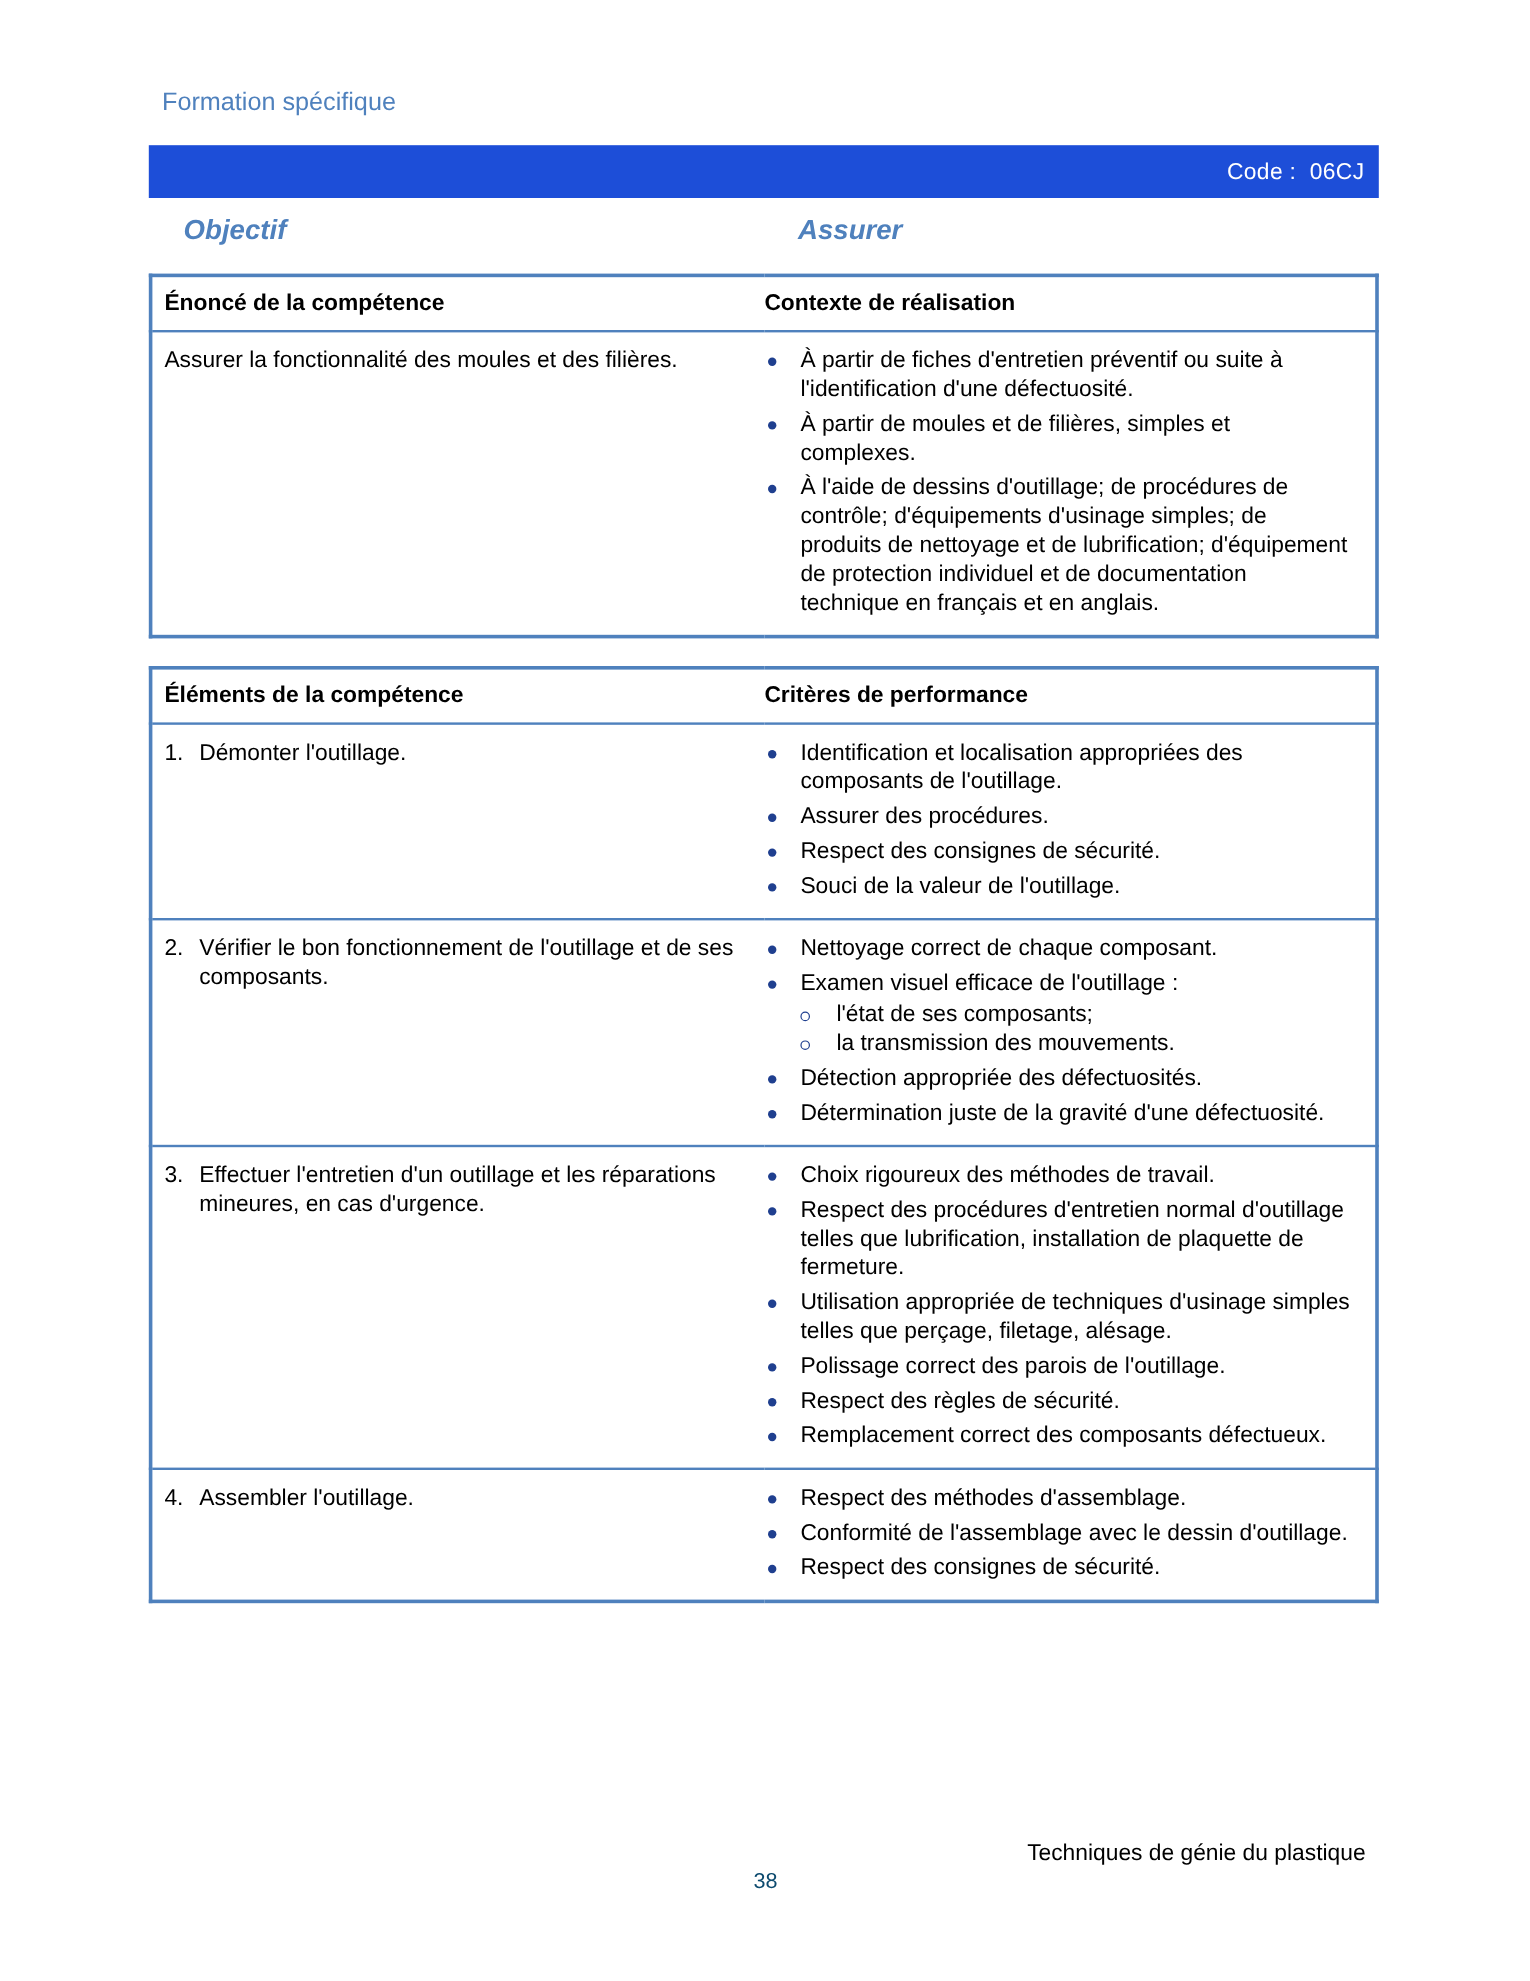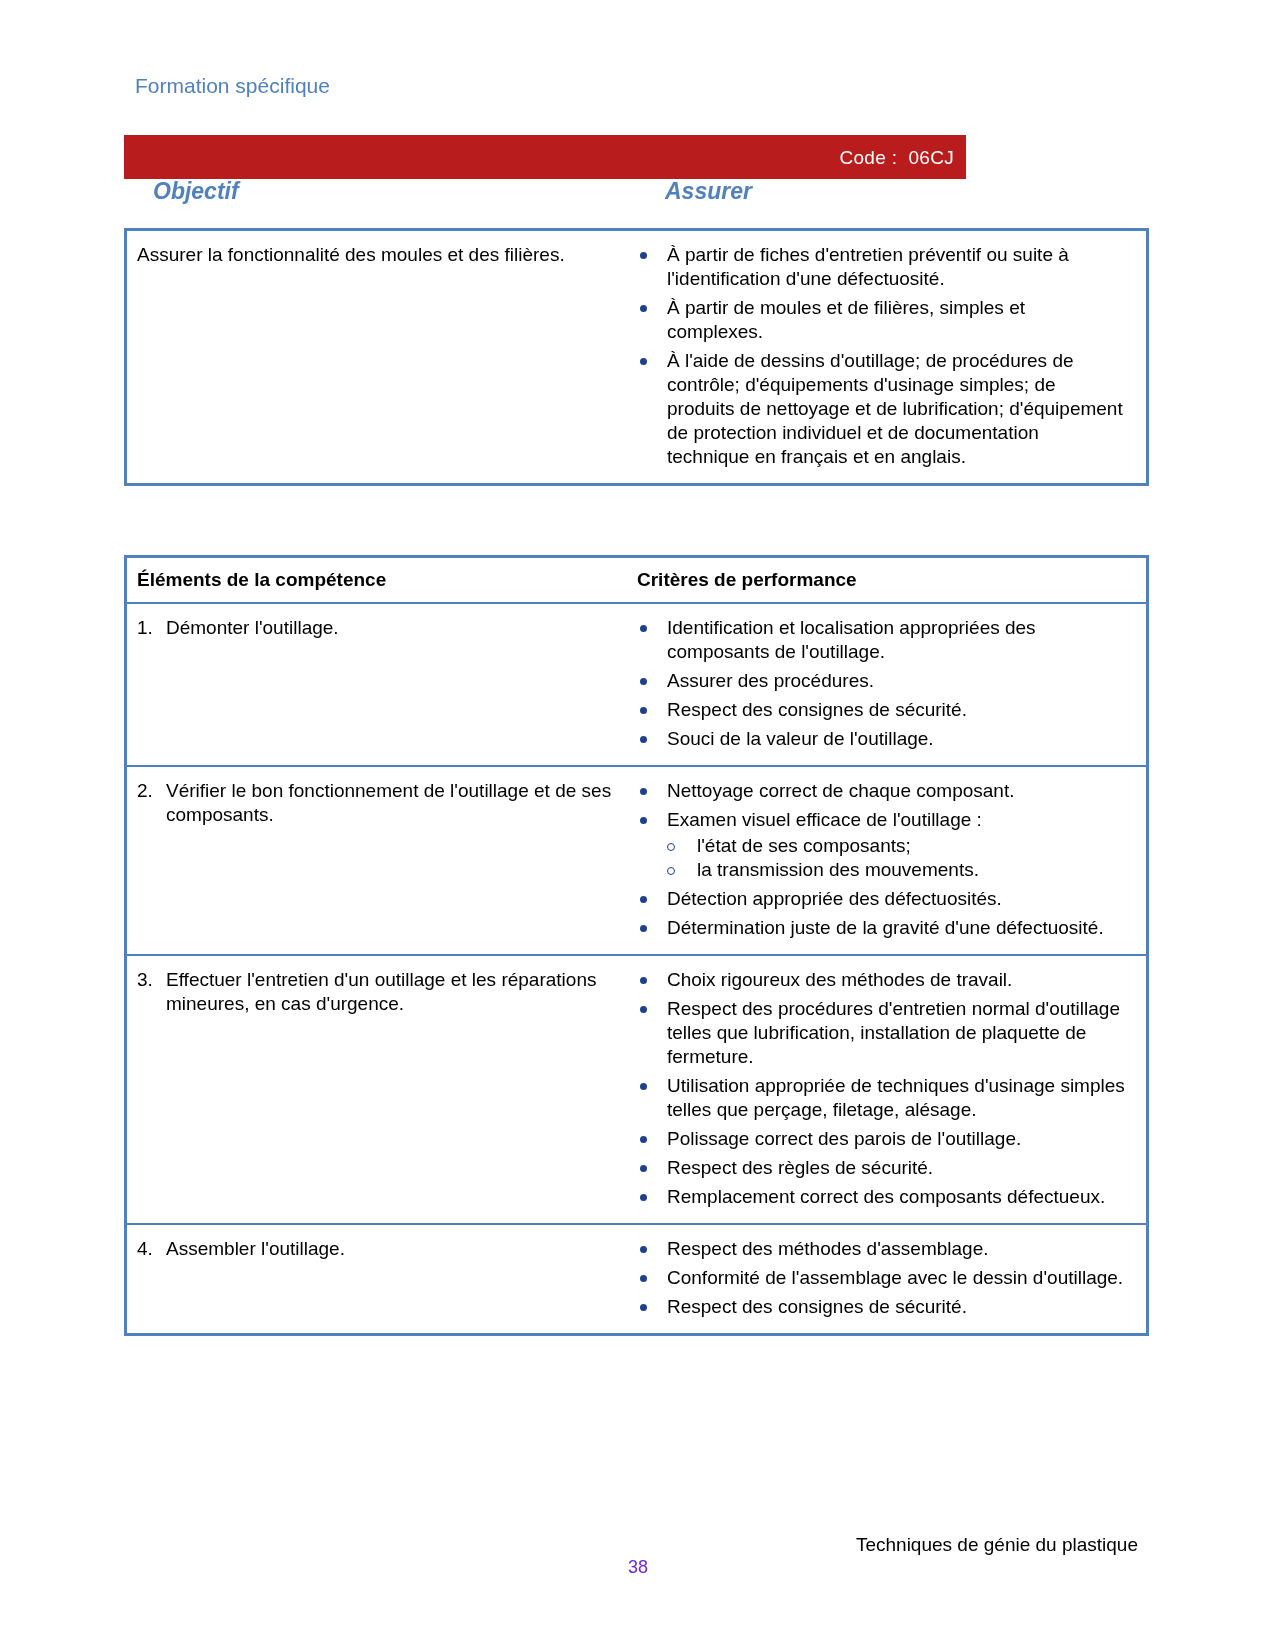--- a/index.html
+++ b/index.html
@@ -4,21 +4,21 @@
 <style>
   html, body { margin: 0; padding: 0; }
   body {
     width: 1275px; height: 1651px; background: #ffffff; position: relative;
     font-family: "Liberation Sans", "DejaVu Sans", sans-serif; color: #000000;
     overflow: hidden;
   }
   .abs { position: absolute; }
   .doc-header { left: 135px; top: 74px; font-size: 21px; color: #4f81bd; }
   .banner {
-    left: 124px; top: 135px; width: 842px; height: 44px; background: #b91c1c;
+    left: 124px; top: 121px; width: 1025px; height: 44px; background: #1d4ed8;
   }
   .banner .code {
     position: absolute; right: 12px; top: 12px; font-size: 19px; color: #ffffff; letter-spacing: 0.3px;
   }
   .col-titles { top: 178px; left: 153px; width: 1020px; height: 30px; }
   .col-title {
     position: absolute; top: 0; font-size: 23px; font-weight: bold; font-style: italic; color: #4f81bd;
   }
   .col-title.left { left: 0; }
   .col-title.right { left: 512px; }
@@ -47,38 +47,42 @@
   ul.sub { list-style: none; margin: 2px 0 0 0; padding: 0; }
   ul.sub li { position: relative; padding-left: 30px; margin-left: 0; line-height: 24px; }
   ul.sub li .obullet {
     position: absolute; left: 0px; top: 9px; width: 6px; height: 6px; border-radius: 50%; border: 1.5px solid #1f3f8f;
   }
   .num-item { display: flex; }
   .num-item .num { width: 29px; flex: none; }
   .num-item .txt { flex: 1; padding-right: 10px; }
 
   .footer-title { right: 137px; top: 1534px; font-size: 19px; color: #000000; }
-  .page-num { left: 628px; top: 1557px; font-size: 18px; color: #6d28d9; text-align: right; }
+  .page-num { left: 628px; top: 1557px; font-size: 18px; color: #0c4a6e; text-align: right; }
 </style>
 </head>
 <body>
 
 <div class="abs doc-header">Formation spécifique</div>
 
 <div class="abs banner">
   <span class="code"><span>Code :</span>&nbsp;&nbsp;<span>06CJ</span></span>
 </div>
 
 <div class="abs col-titles">
   <span class="col-title left">Objectif</span>
   <span class="col-title right">Assurer</span>
 </div>
 
 <table class="grid" style="top:228px;">
   <tbody>
+      <tr class="head">
+    <td class="lcol">Énoncé de la compétence</td>
+    <td class="rcol">Contexte de réalisation</td>
+  </tr>
   <tr class="row">
     <td class="lcol">Assurer la fonctionnalité des moules et des filières.</td>
     <td class="rcol">
       <ul class="crit">
         <li><span class="bullet"></span><span>À partir de fiches d'entretien préventif ou suite à l'identification d'une défectuosité.</span></li>
         <li><span class="bullet"></span><span>À partir de moules et de filières, simples et complexes.</span></li>
         <li><span class="bullet"></span><span>À l'aide de dessins d'outillage; de procédures de contrôle; d'équipements d'usinage simples; de produits de nettoyage et de lubrification; d'équipement de protection individuel et de documentation technique en français et en anglais.</span></li>
       </ul>
     </td>
   </tr>

